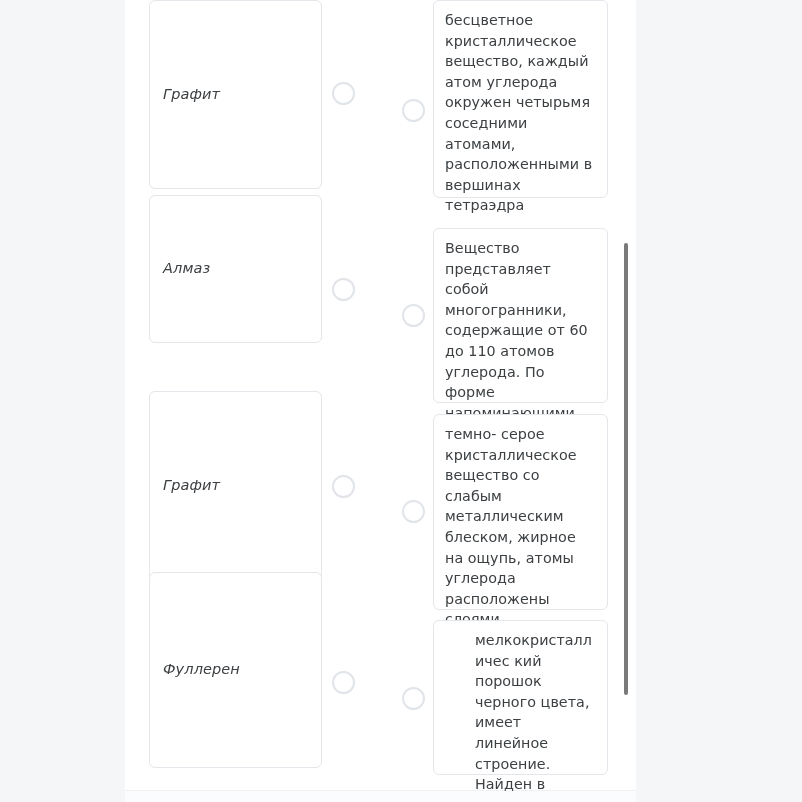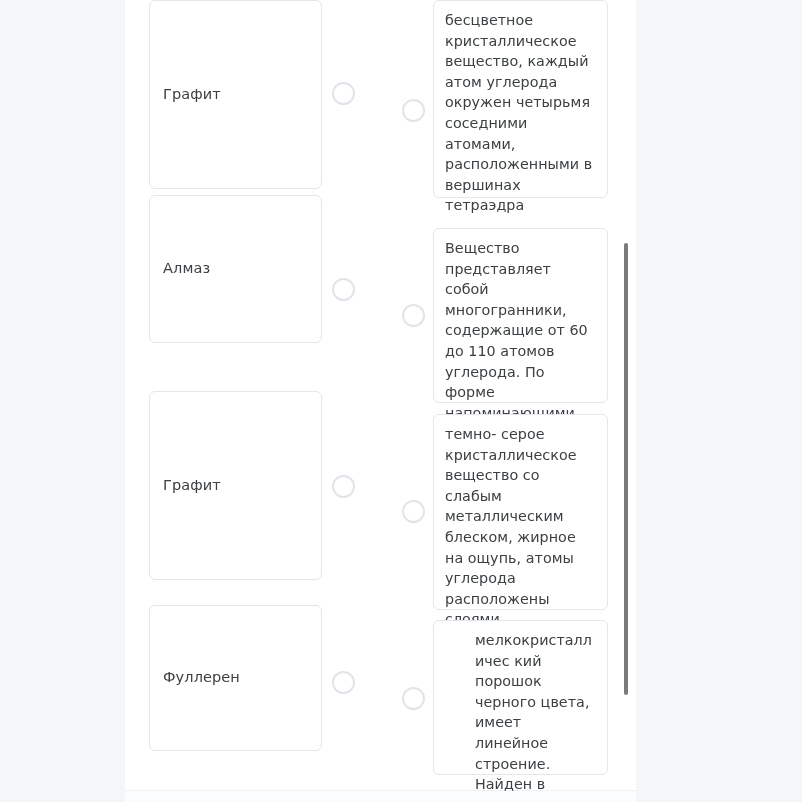--- a/index.html
+++ b/index.html
@@ -55,20 +55,21 @@
   .term-card {
     position: absolute;
     left: 149px;
     width: 173px;
     background: #ffffff;
     border: 1px solid #e3e6ea;
     border-radius: 6px;
     box-sizing: border-box;
     display: flex;
     align-items: center;
+    font-style: italic;
   }
   .term-label {
     padding-left: 13px;
     font-size: 14.5px;
     line-height: 1.35;
     color: #3c4043;
     letter-spacing: 0.1px;
   }
 
   
@@ -165,21 +166,21 @@
 
     <div class="radio radio-left" style="top:475px;"></div>
     <div class="radio radio-right" style="top:500px;"></div>
 
     <div class="desc-card" style="top:414px; height:196px;">
       <div class="desc-text">темно- серое кристаллическое вещество со слабым металлическим блеском, жирное на ощупь, атомы углерода расположены слоями</div>
     </div>
   </div>
 
   <div class="row">
-    <div class="term-card" style="top:605px; height:146px;">
+    <div class="term-card" style="top:572px; height:196px;">
       <span class="term-label">Фуллерен</span>
     </div>
 
     <div class="radio radio-left" style="top:671px;"></div>
     <div class="radio radio-right" style="top:687px;"></div>
 
     <div class="desc-card" style="top:620px; height:155px;padding-left:41px;">
       <div class="desc-text">мелкокристалличес кий порошок черного цвета, имеет линейное строение. Найден в природе в минерале чаоит.</div>
     </div>
   </div>

